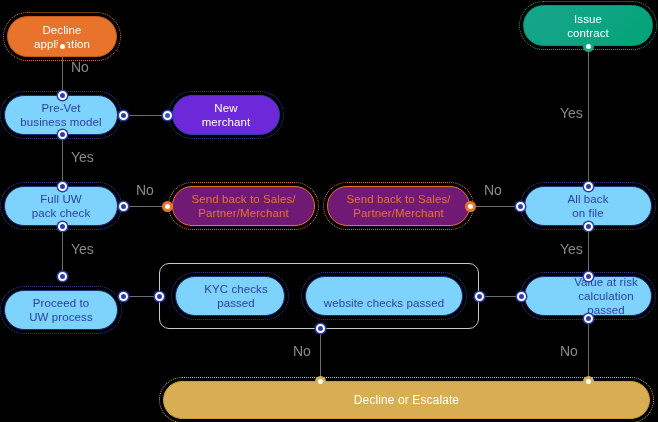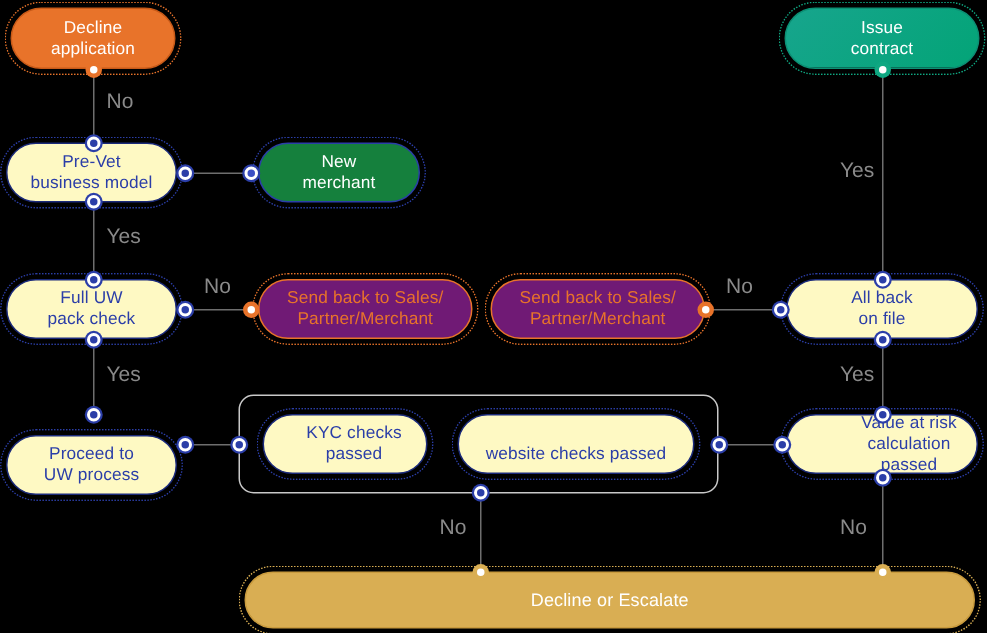--- a/index.html
+++ b/index.html
@@ -97,42 +97,43 @@
     top: -5px;
     bottom: -5px;
     border-radius: 999px;
     border: 1px dotted #2b3ea8;
     pointer-events: none;
   }
   .node .label { padding: 0 8px; }
 
   
   .node.white {
-    background: #fef9c3;
+    background: #7dd3fc;
     color: #2b3ea8;
     border: 1.5px solid #1b2a7a;
   }
   .node.white::before { border-color: #2b3ea8; }
 
   .node.orange-fill {
     background: #e8732a;
     color: #ffffff;
     border: 1.5px solid #c85a18;
+    margin-top: 11px;
   }
   .node.orange-fill::before { border-color: #e8732a; }
 
   .node.orange-outline {
     background: #701a75;
     color: #e8732a;
     border: 1.5px solid #e8732a;
   }
   .node.orange-outline::before { border-color: #e8732a; }
 
   .node.blue-fill {
-    background: #15803d;
+    background: #6d28d9;
     color: #ffffff;
     border: 1.5px solid #2b3ea8;
   }
   .node.blue-fill::before { border-color: #2b3ea8; }
 
   .node.teal-fill {
     background: linear-gradient(135deg, #17a58d 0%, #03a477 100%);
     color: #ffffff;
     border: 1.5px solid #0c8f74;
   }

